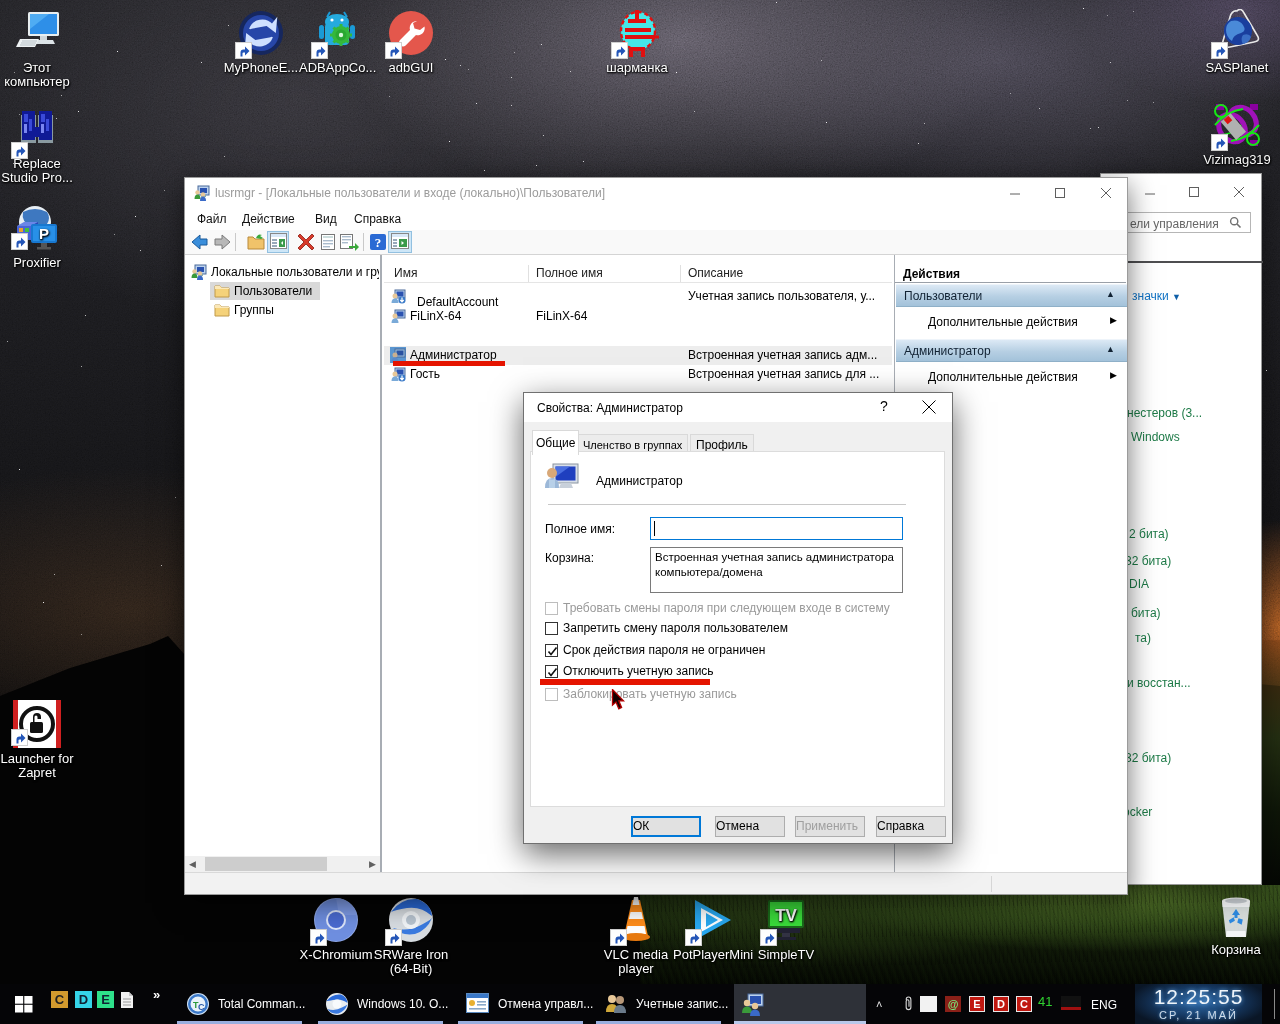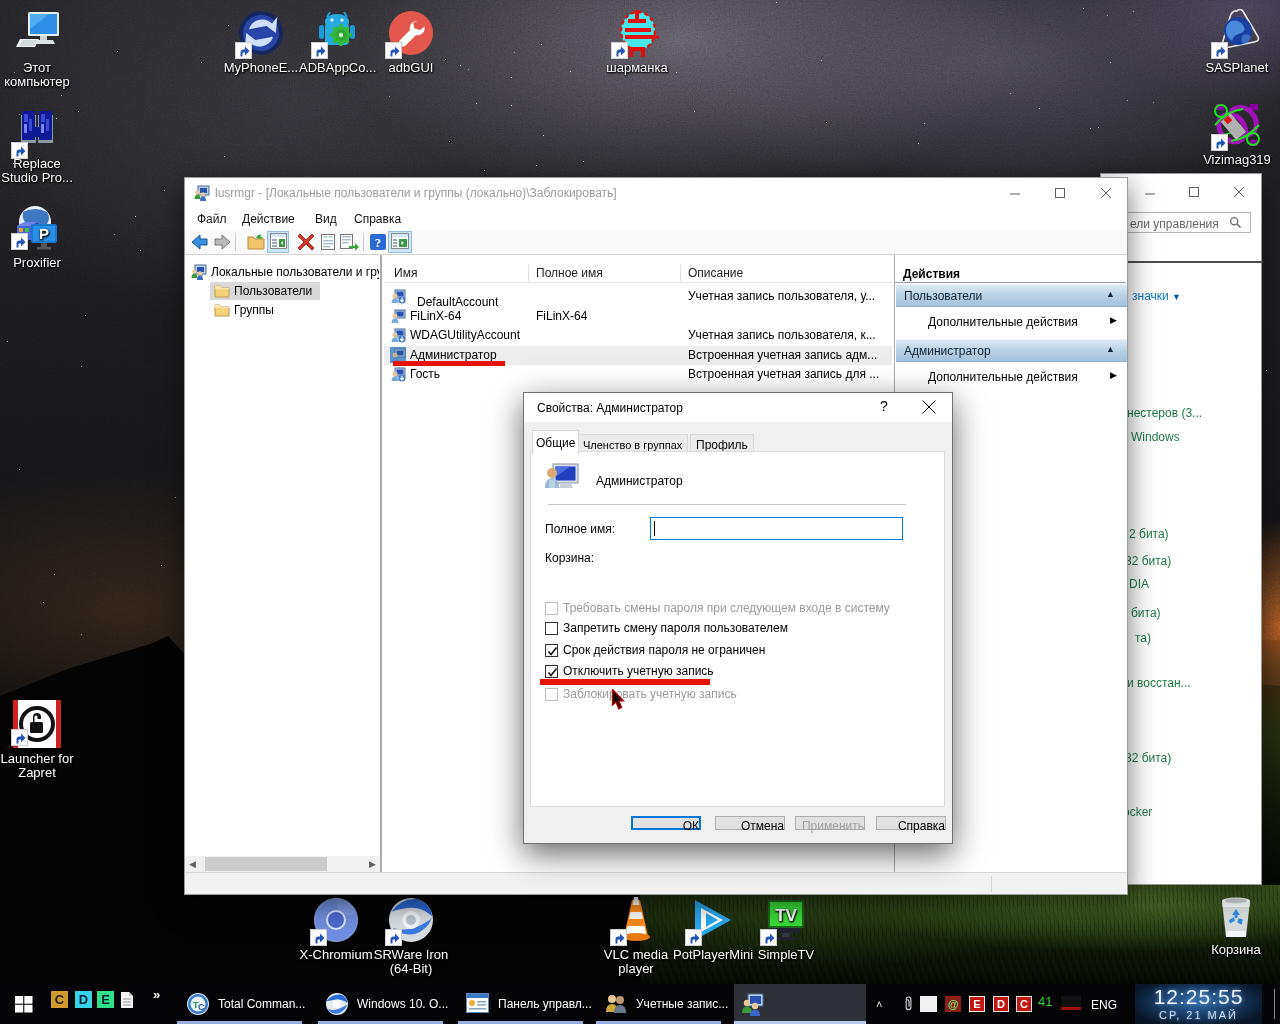--- a/index.html
+++ b/index.html
@@ -47,21 +47,21 @@
 #dlg { left:523px; top:392px; width:430px; height:452px; background:#f0f0f0; border:1px solid #707070; box-shadow:0 10px 30px rgba(0,0,0,0.6); }
 #dlg .title { position:absolute; left:0; top:0; width:100%; height:29px; background:#fff; }
 #dlg .ttxt { position:absolute; left:13px; top:8px; font-size:12px; color:#000; }
 .tab { position:absolute; font-size:12px; color:#000; background:#ececec; border:1px solid #d9d9d9; border-bottom:none; height:21px; padding:3px 5px 0 5px; top:41px; }
 .tab.sel { background:#fff; height:25px; top:37px; z-index:3; padding:5px 3px 0 3px; }
 #page { position:absolute; left:6px; top:58px; width:415px; height:356px; background:#fff; border:1px solid #dcdcdc; }
 .cb { position:absolute; width:13px; height:13px; background:#fff; border:1px solid #333; }
 .cb.dis { border-color:#bdbdbd; }
 .cb svg { position:absolute; left:0px; top:0px; }
 .cblab { position:absolute; font-size:12px; color:#000; white-space:nowrap; }
-.btn { position:absolute; width:70px; height:14px; background:#e1e1e1; border:1px solid #adadad; font-size:12px; color:#000; text-align:right; line-height:19px; }
+.btn { position:absolute; width:70px; height:21px; background:#e1e1e1; border:1px solid #adadad; font-size:12px; color:#000; text-align:left; line-height:19px; }
 
 #cp { left:1100px; top:173px; width:162px; height:712px; background:#fff; border:1px solid #999; box-shadow:0 8px 26px rgba(0,0,0,0.5); }
 .green { position:absolute; font-size:12px; color:#1d7a47; white-space:nowrap; }
 
 #tb { position:absolute; left:0; top:984px; width:1280px; height:40px; background:#050507; }
 .tbtn { position:absolute; top:0; height:40px; color:#fff; font-size:12px; }
 .tbtn span { white-space:nowrap; }
 .tbtn .ul { position:absolute; left:0; bottom:0; width:100%; height:3px; background:#99aede; }
 .trayic { position:absolute; top:12px; width:16px; height:16px; }
 </style>
@@ -415,21 +415,21 @@
     <div class="title">
       <svg class="abs" style="left:9px;top:7px;" width="16" height="16" viewBox="0 0 16 16">
           <rect x="4" y="1" width="11" height="9" fill="#bcd2ee" stroke="#4a6a9a" stroke-width="1"></rect>
           <rect x="6" y="3" width="7" height="5" fill="#2a52b0"></rect>
           <rect x="7" y="10" width="5" height="2" fill="#8aa"></rect>
           <circle cx="3.5" cy="7.5" r="2.2" fill="#e8c898"></circle>
           <path d="M0.5 14 Q0.5 9.5 3.5 9.5 Q6.5 9.5 6.5 14 Z" fill="#3a9a3a"></path>
           <circle cx="9" cy="9.5" r="2.2" fill="#e8c898"></circle>
           <path d="M6 16 Q6 11.5 9 11.5 Q12 11.5 12 16 Z" fill="#3a6ac8"></path>
         </svg>
-      <div class="ttxt">lusrmgr - [Локальные пользователи и группы (локально)\Заблокировать]</div>
+      <div class="ttxt">lusrmgr - [Локальные пользователи и входе (локально)\Пользователи]</div>
       <svg class="abs" style="left:820px;top:8px;" width="116" height="14" viewBox="0 0 116 14">
           <g stroke="#5f5f5f" stroke-width="1" fill="none">
             <line x1="5" y1="8" x2="15" y2="8"></line>
             <rect x="50.5" y="2.5" width="9" height="9"></rect>
             <line x1="96" y1="2" x2="106" y2="12"></line>
             <line x1="106" y1="2" x2="96" y2="12"></line>
           </g>
         </svg>
     </div>
     <div class="menu">
@@ -536,27 +536,20 @@
             </svg>
             <span class="abs" style="left:26px;top:8px;margin-left:7px;">DefaultAccount</span>
             <span class="abs" style="left:304px;top:2px;">Учетная запись пользователя, у...</span>
           </div>
         <div class="lrow" style="top:52px;">
             <svg class="abs uic" style="left:6px;top:1px;" width="16" height="16">
               <use href="#uicon2"></use>
             </svg>
             <span class="abs" style="left:26px;top:2px;">FiLinX-64</span>
             <span class="abs" style="left:152px;top:2px;">FiLinX-64</span>
-          </div>
-        <div class="lrow" style="top:71px;">
-            <svg class="abs uic" style="left:6px;top:1px;" width="16" height="16">
-              <use href="#uicon"></use>
-            </svg>
-            <span class="abs" style="left:26px;top:2px;">WDAGUtilityAccount</span>
-            <span class="abs" style="left:304px;top:2px;">Учетная запись пользователя, к...</span>
           </div>
         <div class="lrow" style="top:91px;background:#ededed;">
             <svg class="abs uic" style="left:6px;top:1px;" width="16" height="16">
               <use href="#uicon3"></use>
             </svg>
             <span class="abs" style="left:26px;top:2px;">Администратор</span>
             <span class="abs" style="left:304px;top:2px;">Встроенная учетная запись адм...</span>
           </div>
         <div class="lrow" style="top:110px;">
             <svg class="abs uic" style="left:6px;top:1px;" width="16" height="16">
@@ -641,20 +634,21 @@
           <path d="M2 26 Q2 16 9 16 Q16 16 16 26 Z" fill="#9cb8d8"></path>
           <path d="M6 16.5 Q9 19 12 16.5 L12 26 L6 26 Z" fill="#b8d0e8"></path>
         </svg>
       <div class="abs" style="left:65px;top:22px;font-size:12px;">Администратор</div>
       <div class="abs" style="left:17px;top:52px;width:358px;height:1px;background:#c8c8c8;"></div>
       <div class="abs" style="left:14px;top:70px;font-size:12px;">Полное имя:</div>
       <div class="abs" style="left:119px;top:65px;width:253px;height:23px;background:#fff;border:1px solid #0078d7;">
           <span class="abs" style="left:3px;top:3px;width:1px;height:15px;background:#000;"></span>
         </div>
       <div class="abs" style="left:14px;top:99px;font-size:12px;">Корзина:</div>
+      <div class="abs" style="left:119px;top:95px;width:253px;height:46px;background:#fff;border:1px solid #7a7a7a;font-size:11.5px;line-height:15px;padding:2px 4px;white-space:nowrap;">Встроенная учетная запись администратора<br>компьютера/домена</div>
       <div class="cb dis" style="left:14px;top:150px;"></div>
       <div class="cblab" style="left:32px;top:149px;color:#9a9a9a;">Требовать смены пароля при следующем входе в систему</div>
       <div class="cb" style="left:14px;top:170px;border-color:#333;"></div>
       <div class="cblab" style="left:32px;top:169px;">Запретить смену пароля пользователем</div>
       <div class="cb" style="left:14px;top:192px;border-color:#333;">
           <svg width="13" height="13" viewBox="0 0 13 13">
             <path d="M2.5 6.5 L5 9.5 L10.5 2.5" fill="none" stroke="#111" stroke-width="1.6"></path>
           </svg>
         </div>
       <div class="cblab" style="left:32px;top:191px;">Срок действия пароля не ограничен</div>
@@ -721,21 +715,21 @@
     </div>
     <div class="tbtn" style="left:458px;width:125px;">
       <svg class="abs" style="left:8px;top:9px;" width="23" height="22" viewBox="0 0 23 22">
           <rect x="0.5" y="0.5" width="22" height="19" fill="#fff" stroke="#5a8ac0"></rect>
           <rect x="1" y="1" width="21" height="4" fill="#3a78c8"></rect>
           <circle cx="6" cy="10" r="3" fill="#e8b030"></circle>
           <rect x="11" y="8" width="9" height="1.6" fill="#88a8c8"></rect>
           <rect x="11" y="11" width="9" height="1.6" fill="#88a8c8"></rect>
           <rect x="3" y="15" width="17" height="1.6" fill="#88a8c8"></rect>
         </svg>
-      <span class="abs" style="left:40px;top:13px;">Панель управл...</span>
+      <span class="abs" style="left:40px;top:13px;">Отмена управл...</span>
         <div class="ul"></div>
     </div>
     <div class="tbtn" style="left:596px;width:125px;">
       <svg class="abs" style="left:8px;top:8px;" width="24" height="24" viewBox="0 0 24 24">
           <circle cx="8" cy="7" r="4" fill="#e8c898"></circle>
           <path d="M2 20 Q2 12 8 12 Q14 12 14 20 Z" fill="#d0a83a"></path>
           <circle cx="16" cy="8" r="4" fill="#b89878"></circle>
           <path d="M10 21 Q10 13 16 13 Q22 13 22 21 Z" fill="#6a7a8a"></path>
         </svg>
       <span class="abs" style="left:40px;top:13px;">Учетные запис...</span>

